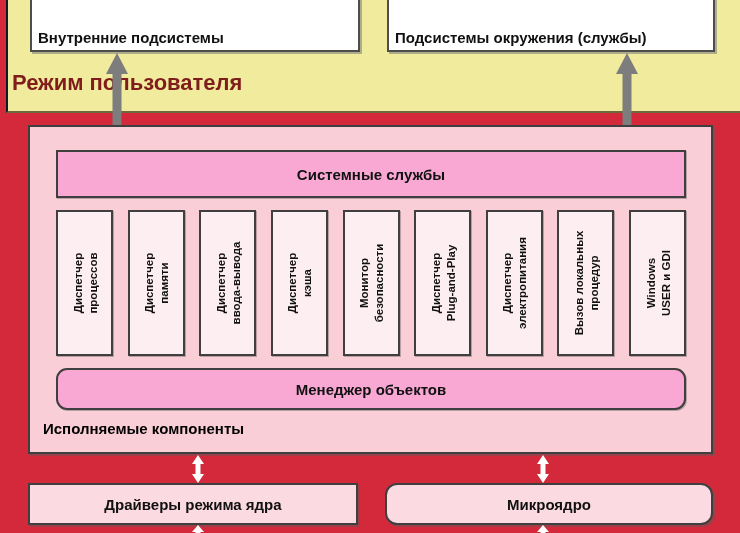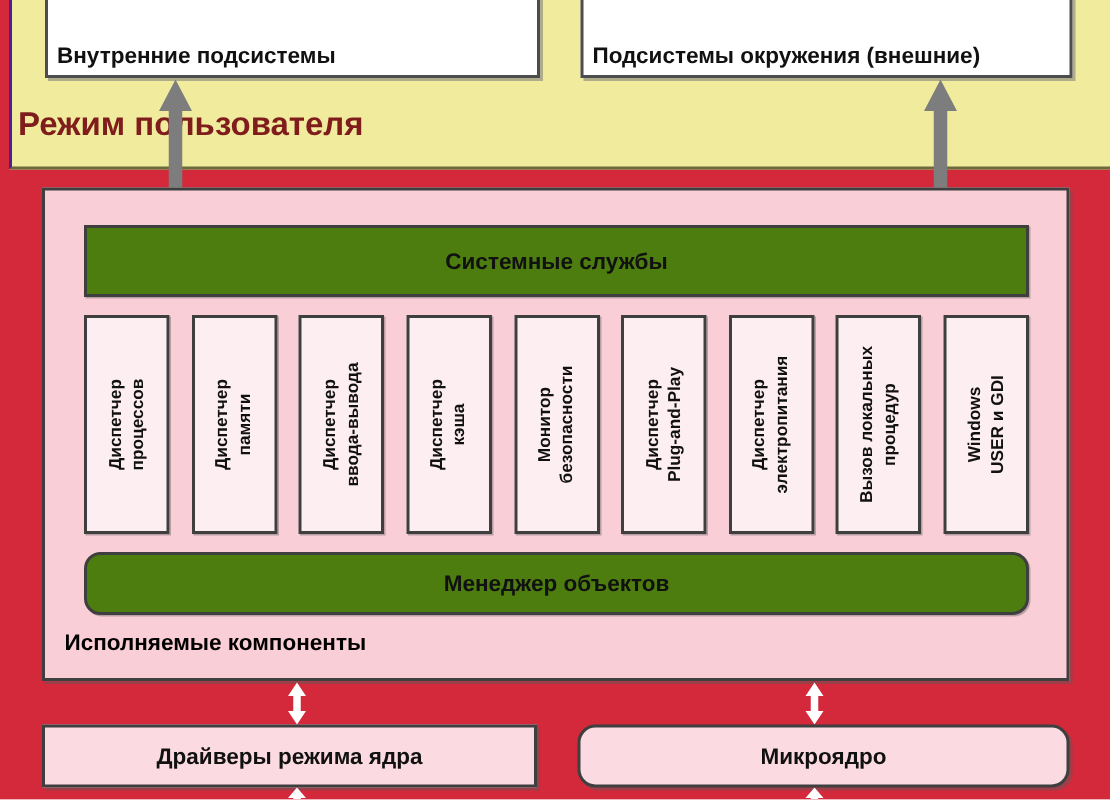--- a/index.html
+++ b/index.html
@@ -6,21 +6,21 @@
   .canvas{
     position:relative;width:740px;height:533px;overflow:hidden;
     background:#d3293a;
     font-family:"Liberation Sans",sans-serif;
     color:#111;
   }
   
   .user-zone{
     position:absolute;left:6px;top:0;width:734px;height:113px;
     background:#f1ec9d;
-    border-left:2px solid #4c1d95;
+    border-left:2px solid #0f172a;
     border-bottom:2px solid #6a6a3c;
     box-sizing:border-box;
   }
   .top-box{
     position:absolute;top:-10px;height:62px;background:#ffffff;
     border:2px solid #4d4d4d;box-sizing:border-box;
     box-shadow:2px 2px 0 rgba(120,120,120,0.55);
     display:flex;align-items:flex-end;
     padding:4px 6px;font-weight:bold;font-size:15px;
   }
@@ -32,21 +32,21 @@
   }
   
   .arrow{position:absolute;}
   
   .executive{
     position:absolute;left:28px;top:125px;width:685px;height:329px;
     background:#f9ced6;border:2px solid #3f3f3f;box-sizing:border-box;
     box-shadow:2px 2px 0 rgba(90,90,90,0.45);
   }
   .hbox{
-    position:absolute;background:#4d7c0f;border:2px solid #3f3f3f;
+    position:absolute;background:#f9a8d4;border:2px solid #3f3f3f;
     box-sizing:border-box;display:flex;align-items:center;justify-content:center;
     font-weight:bold;font-size:15px;
     box-shadow:1px 1px 0 rgba(90,90,90,0.4);
   }
   .system-services{left:26px;top:23px;width:630px;height:48px;}
   .object-manager{left:26px;top:241px;width:630px;height:42px;border-radius:11px;}
   .managers-row{
     position:absolute;left:26px;top:83px;width:630px;height:146px;
     display:flex;justify-content:space-between;
   }
@@ -79,21 +79,21 @@
 </head>
 <body>
 
 <div class="canvas">
 
   <div class="user-zone">
     <div class="top-box left">
       <span>Внутренние подсистемы</span>
     </div>
     <div class="top-box right">
-      <span>Подсистемы окружения (внешние)</span>
+      <span>Подсистемы окружения (службы)</span>
     </div>
     <div class="user-title">Режим пользователя</div>
   </div>
 
   <svg class="arrow" style="left:105px;top:53px" width="24" height="96">
     <polygon points="12,0 23,21 16.5,21 16.5,74 23,74 12,96 1,74 7.5,74 7.5,21 1,21" fill="#7d7d7d"></polygon>
   </svg>
   <svg class="arrow" style="left:615px;top:53px" width="24" height="96">
     <polygon points="12,0 23,21 16.5,21 16.5,74 23,74 12,96 1,74 7.5,74 7.5,21 1,21" fill="#7d7d7d"></polygon>
   </svg>

